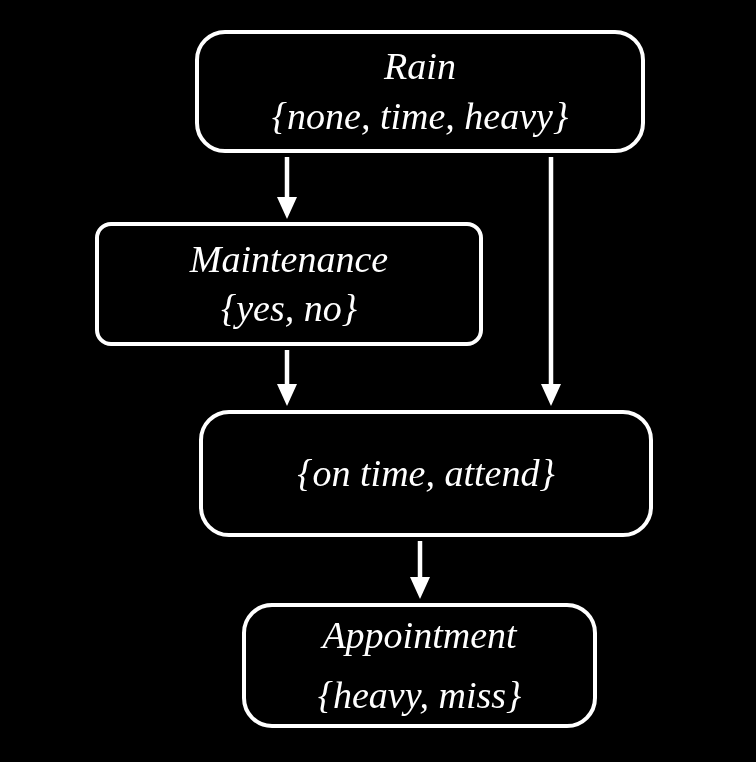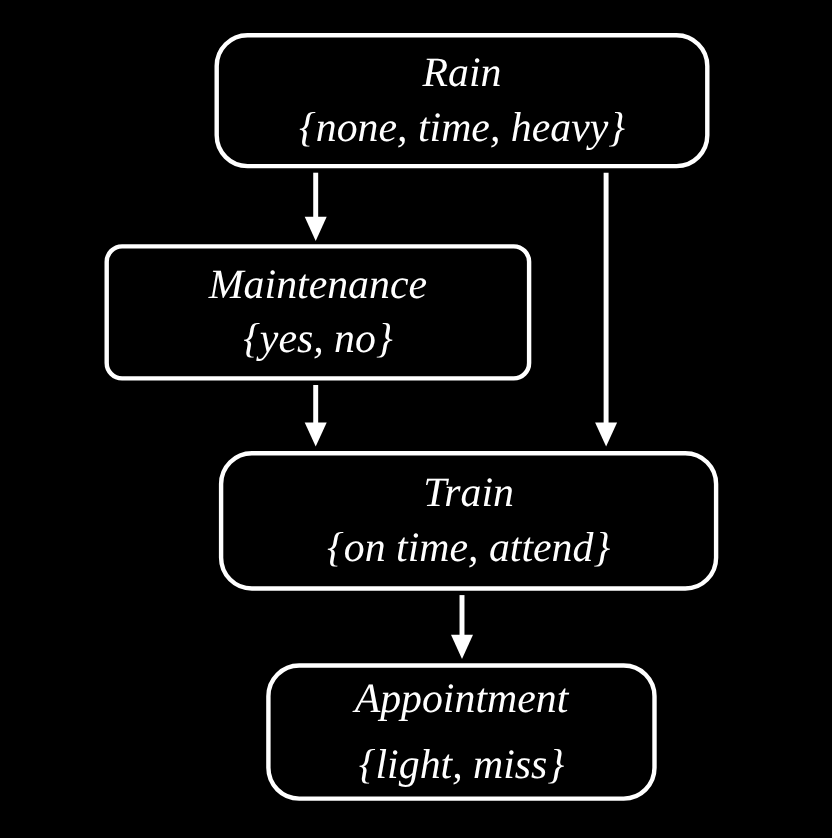--- a/index.html
+++ b/index.html
@@ -88,22 +88,21 @@
     <div class="node-title">Rain</div>
     <div class="node-values">{none, time, heavy}</div>
   </div>
 
   <div class="node" id="node-maintenance">
     <div class="node-title">Maintenance</div>
     <div class="node-values">{yes, no}</div>
   </div>
 
   <div class="node" id="node-train">
-    <div class="node-title">Train</div>
     <div class="node-values">{on time, attend}</div>
   </div>
 
   <div class="node" id="node-appointment">
     <div class="node-title">Appointment</div>
-    <div class="node-values">{light, miss}</div>
+    <div class="node-values">{heavy, miss}</div>
   </div>
 
 </div>
 
 </body></html>

